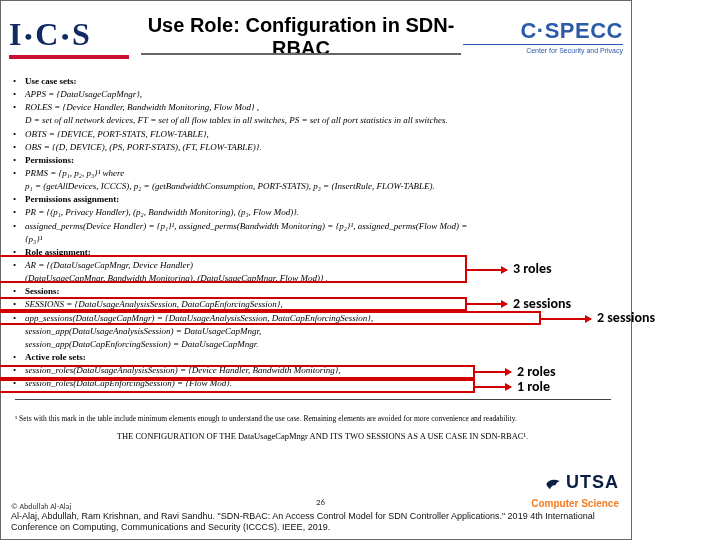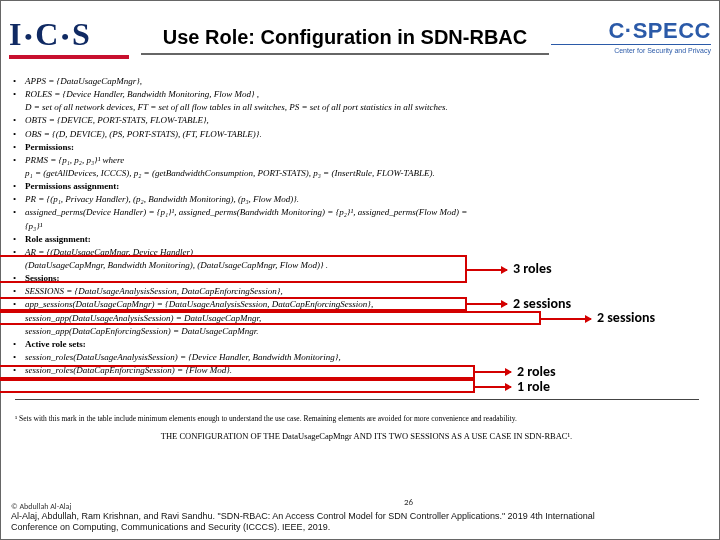--- a/index.html
+++ b/index.html
@@ -6,21 +6,21 @@
   body {
     width: 720px;
     height: 540px;
     background: #fff;
     font-family: "Times New Roman", serif;
     color: #000;
     position: relative;
     overflow: hidden;
   }
   .slide {
-    width: 720px;
+    width: 632px;
     height: 540px;
     border: 1px solid #666;
     position: relative;
   }
   .header {
     position: relative;
     height: 68px;
     display: flex;
     align-items: center;
     padding: 4px 8px 0 8px;
@@ -148,20 +148,21 @@
       <div class="cspecc">
         <span>C·SPECC</span>
         <div class="cspecc-line"></div>
         <small>Center for Security and Privacy</small>
       </div>
     </div>
     <div class="title-underline"></div>
   </div>
 
   <div class="content">
+    <div class="row bullet-dot"><span class="hbold">Use case sets:</span></div>
     <div class="row bullet-dot">APPS = {DataUsageCapMngr},</div>
     <div class="row bullet-dot">ROLES = {Device Handler, Bandwidth Monitoring, Flow Mod} ,</div>
     <div class="row">D = set of all network devices, FT = set of all flow tables in all switches, PS = set of all port statistics in all switches.</div>
     <div class="row bullet-dot">OBTS = {DEVICE, PORT-STATS, FLOW-TABLE},</div>
     <div class="row bullet-dot">OBS = {(D, DEVICE), (PS, PORT-STATS), (FT, FLOW-TABLE)}.</div>
     <div class="row bullet-dot"><span class="hbold">Permissions:</span></div>
     <div class="row bullet-dot">PRMS = {p₁, p₂, p₃}¹ where</div>
     <div class="row">p₁ = (getAllDevices, ICCCS), p₂ = (getBandwidthConsumption, PORT-STATS), p₃ = (InsertRule, FLOW-TABLE).</div>
     <div class="row bullet-dot"><span class="hbold">Permissions assignment:</span></div>
     <div class="row bullet-dot">PR = {(p₁, Privacy Handler), (p₂, Bandwidth Monitoring), (p₃, Flow Mod)}.</div>
@@ -201,13 +202,20 @@
 
     <div class="footnote" style="top:330px;">¹ Sets with this mark in the table include minimum elements enough to understand the use case. Remaining elements are avoided for more convenience and readability.</div>
     <div class="caption" style="top:362px;">THE CONFIGURATION OF THE DataUsageCapMngr AND ITS TWO SESSIONS AS A USE CASE IN SDN-RBAC¹.</div>
   </div>
 
   <div class="footer">
     <div class="copyright">© Abdullah Al-Alaj</div>
     <div class="citation">Al-Alaj, Abdullah, Ram Krishnan, and Ravi Sandhu. "SDN-RBAC: An Access Control Model for SDN Controller Applications." 2019 4th International Conference on Computing, Communications and Security (ICCCS). IEEE, 2019.</div>
   </div>
   <div class="page-num">26</div>
+  <div class="utsa">
+    <svg width="18" height="18" viewBox="0 0 24 24">
+        <path fill="#0a1f44" d="M3 12c4-6 10-7 18-4-3 1-5 3-6 6-3-1-6 2-7 5-2-2-4-4-5-7z"></path>
+      </svg>
+    <span class="u">UTSA</span><br>
+    <span class="cs">Computer Science</span>
+  </div>
 </div>
 
 </body></html>

